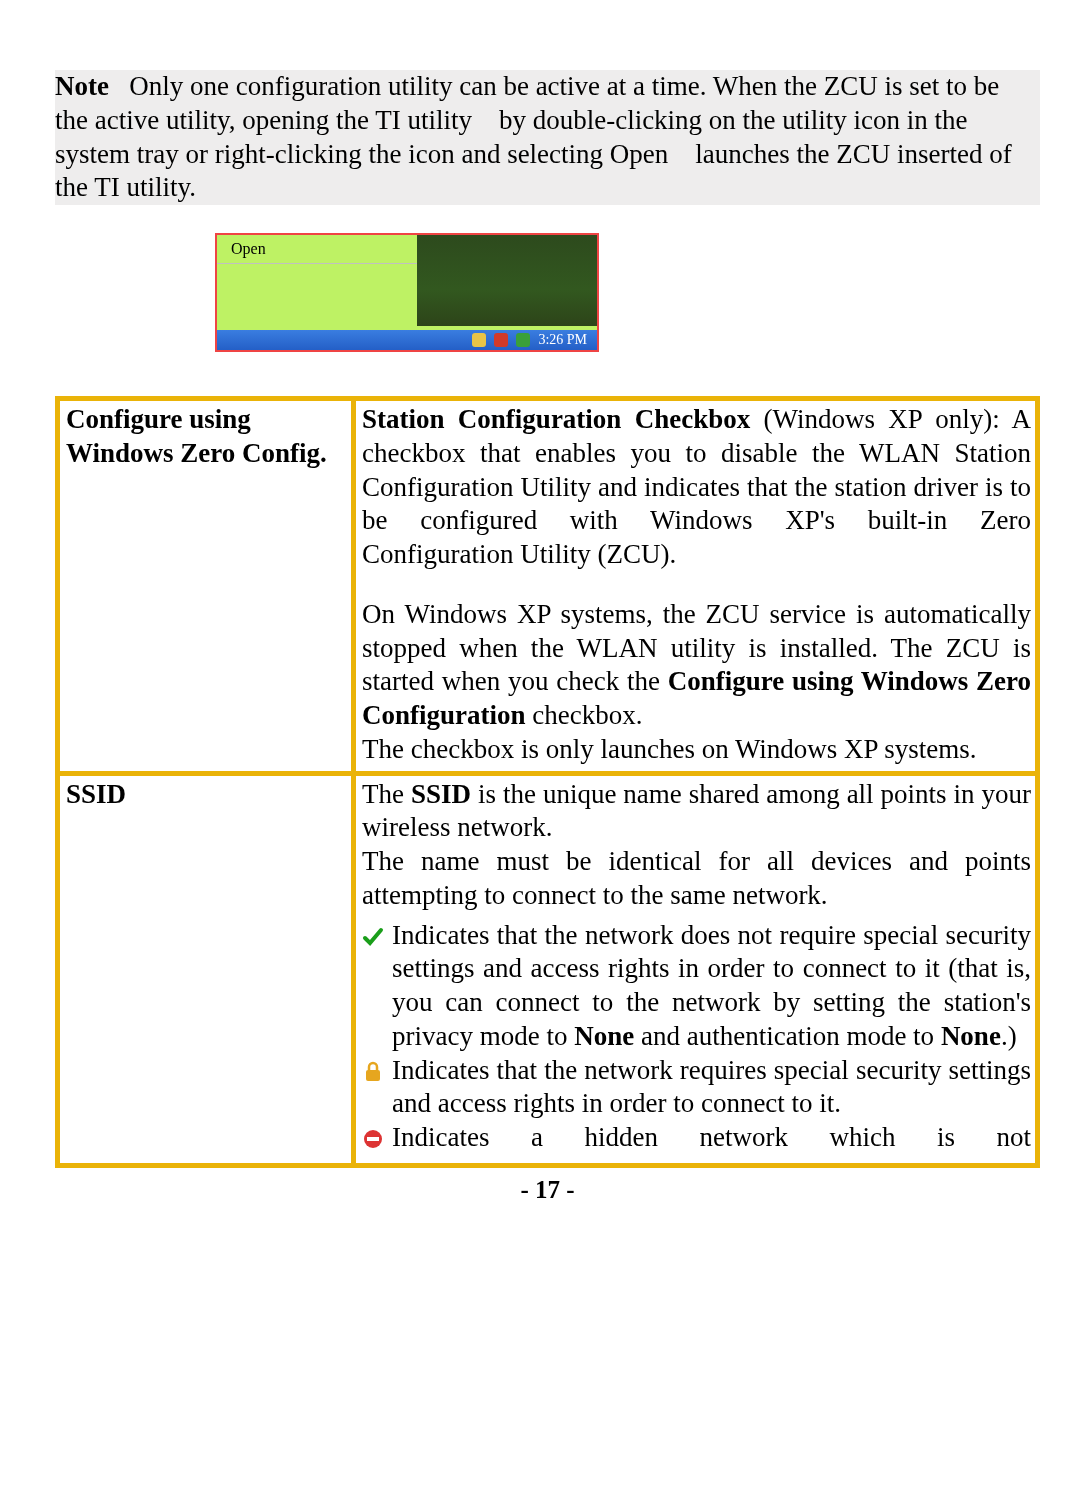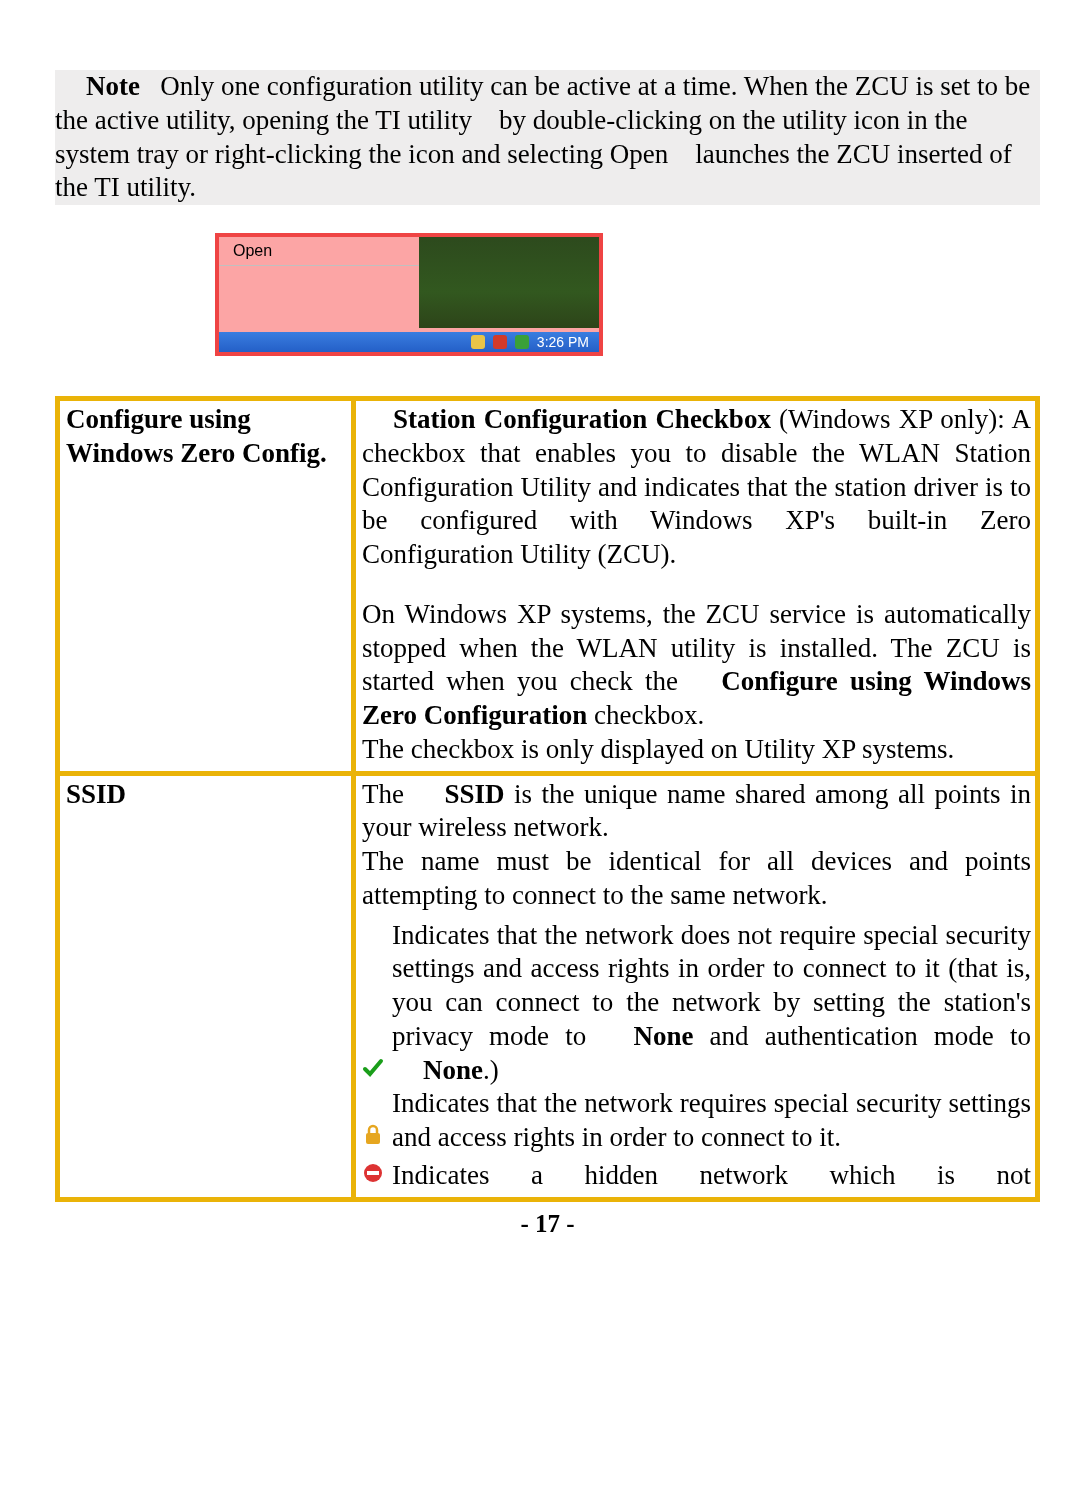--- a/index.html
+++ b/index.html
@@ -11,32 +11,32 @@
     color:#000;
     box-sizing:border-box;
     padding:70px 40px 40px 55px;
   }
   .note-block{
     background:#eeeded;
     line-height:1.25;
     padding:0 4px 0 0;
     margin-bottom:28px;
   }
-  .bold{font-weight:bold;padding-left:31px;}
+  .bold{font-weight:bold;}
   .sshot-wrap{
     width:665px;
     height:125px;
     margin:0 auto 38px auto;
   }
   .sshot{
     width:380px;
     height:115px;
-    border:4px solid #ef4444;
-    background:#fca5a5;
-    font-family:Liberation Sans, sans-serif;
+    border:2px solid #ef4444;
+    background:#bef264;
+    font-family:Liberation Serif, serif;
     font-size:16px;
     position:relative;
   }
   .sshot-row{
     padding:4px 10px 2px 14px;
     line-height:20px;
     color:#000;
   }
   .sshot-sep{border-bottom:1px solid #c0c0c0;margin:2px 0 0 0;}
   .sshot-right{
@@ -65,21 +65,21 @@
   }
   table.def td{
     border:5px solid #eab308;
     vertical-align:top;
     padding:2px 4px 4px 6px;
     line-height:1.25;
   }
   col.c1{width:296px;}
   col.c2{width:auto;}
   .justify{text-align:justify;}
-  .icon-cell{display:flex;align-items:flex-end;gap:6px;}
+  .icon-cell{display:flex;align-items:flex-start;gap:6px;}
   .ind-text{flex:1;text-align:justify;}
   .svg-icon{flex:0 0 24px;margin-top:4px;}
   .page-num{
     text-align:center;
     font-weight:bold;
     margin-top:8px;
     font-size:25px;
   }
 </style>
 </head>
@@ -114,21 +114,21 @@
       <tr>
     <td class="bold">Configure using Windows Zero Config.</td>
     <td>
       <div class="justify">
         <span class="bold">Station Configuration Checkbox</span><span> (Windows XP only): A checkbox that enables you to disable the WLAN Station Configuration Utility and indicates that the station driver is to be configured with Windows XP's built-in Zero Configuration Utility (ZCU).</span>
       </div>
       <div style="height:26px;"></div>
       <div class="justify">
         <span>On Windows XP systems, the ZCU service is automatically stopped when the WLAN utility is installed. The ZCU is started when you check the </span><span class="bold">Configure using Windows Zero Configuration</span><span> checkbox.</span>
       </div>
-      <div class="justify">The checkbox is only displayed on Utility XP systems.</div>
+      <div class="justify">The checkbox is only launches on Windows XP systems.</div>
     </td>
   </tr>
 
 
   <tr>
     <td class="bold">SSID</td>
     <td>
       <div class="justify">
         <span>The </span><span class="bold">SSID</span><span> is the unique name shared among all points in your wireless network.</span>
       </div>

